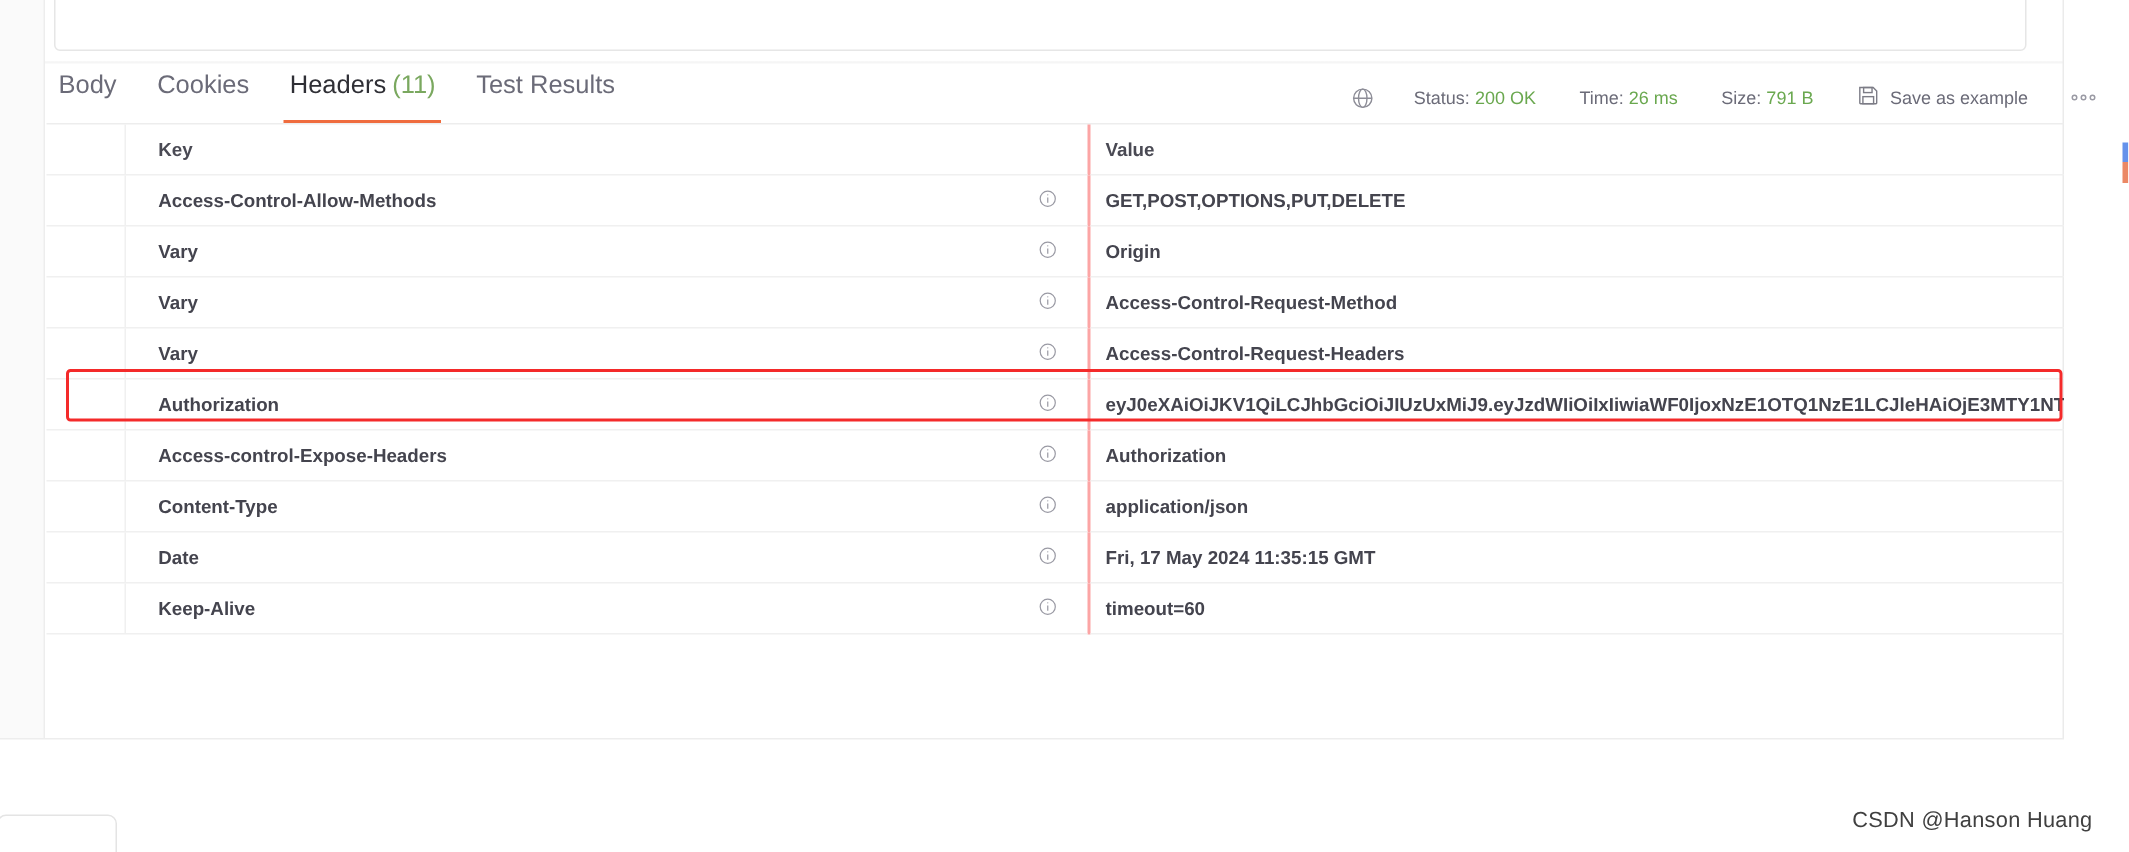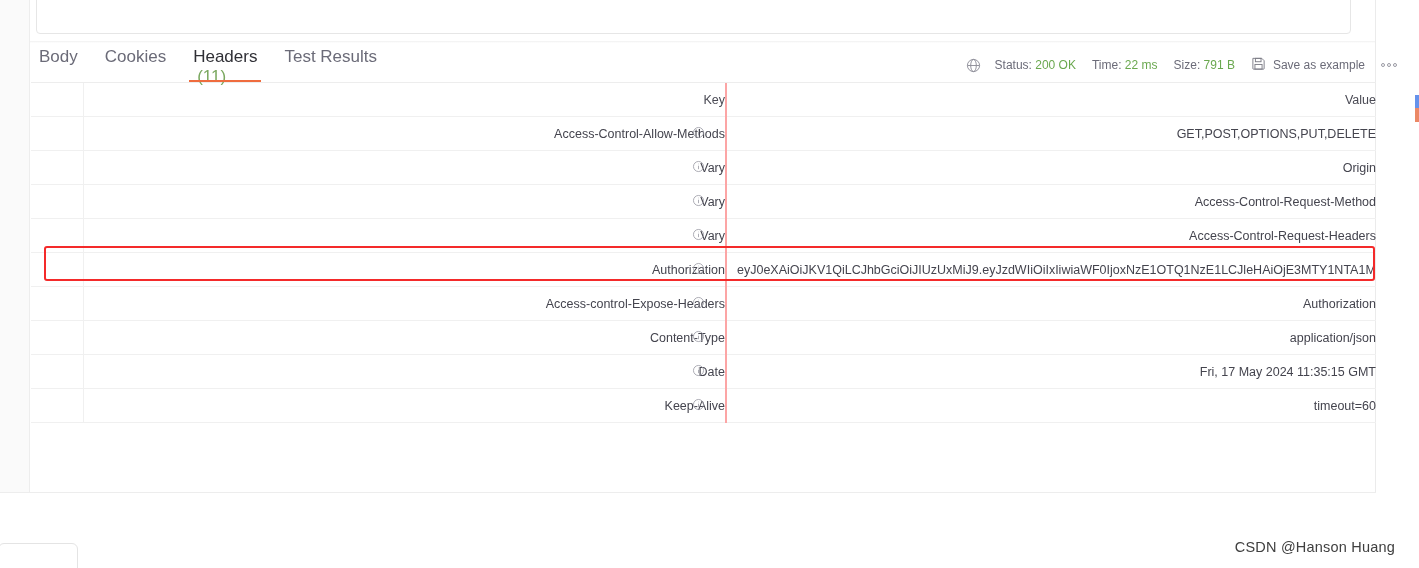--- a/index.html
+++ b/index.html
@@ -94,37 +94,37 @@
     color: #6b6b78;
     padding: 0 0 0 0;
     margin-right: 27px;
     height: 100%;
     display: flex;
     align-items: flex-start;
     cursor: pointer;
     white-space: nowrap;
   }
   .tab:first-child { margin-left: 8px; }
-  .tab.active { color: #2f2f35; flex-direction: column; }
+  .tab.active { color: #2f2f35; }
   .tab.active .tab-underline {
     position: absolute;
     left: -4px; right: -4px; bottom: 0;
     height: 2px;
     background: #ef6c3e;
   }
   .tab .count { color: #7aa85f; margin-left: 4px; }
 
   
   .status-cluster {
     position: absolute;
     right: 20px; top: 47px;
     height: 36px;
     display: flex;
     align-items: center;
-    gap: 0;
+    gap: 13px;
     font-size: 12px;
     color: #6b6b78;
     text-align: right;
   }
   .globe-icon { margin-right: 14px; display: flex; align-items: center; }
   .status-item { margin-right: 16px; white-space: nowrap; }
   .status-item .val { color: #6aa84f; }
   .save-btn {
     display: flex;
     align-items: center;
@@ -161,22 +161,22 @@
     table-layout: fixed;
   }
   table.hdrs col.c-check { width: 52px; }
   table.hdrs col.c-key   { width: 643px; }
   table.hdrs col.c-val   { width: 650px; }
   table.hdrs th, table.hdrs td {
     border-bottom: 1px solid #f0f0f0;
     height: 33px;
     font-size: 12.5px;
     color: #44444e;
-    text-align: right;
-    font-weight: normal;
+    text-align: left;
+    font-weight: bold;
     vertical-align: middle;
     padding: 0;
   }
   table.hdrs th.k, table.hdrs td.k {
     border-left: 1px solid #f0f0f0;
     padding-left: 22px;
     position: relative;
   }
   table.hdrs th.v, table.hdrs td.v {
     border-left: 2px solid #fca5a5;
@@ -287,21 +287,21 @@
       </svg>
     </span>
 
     <span class="status-item">
       <span>Status:</span>
       <span class="val">200 OK</span>
     </span>
 
     <span class="status-item">
       <span>Time:</span>
-      <span class="val">22 ms</span>
+      <span class="val">26 ms</span>
     </span>
 
     <span class="status-item">
       <span>Size:</span>
       <span class="val">791 B</span>
     </span>
 
     <span class="save-btn">
       <span>
         <svg width="15" height="15" viewBox="0 0 16 16" fill="none" stroke="#7c7c86" stroke-width="1">

